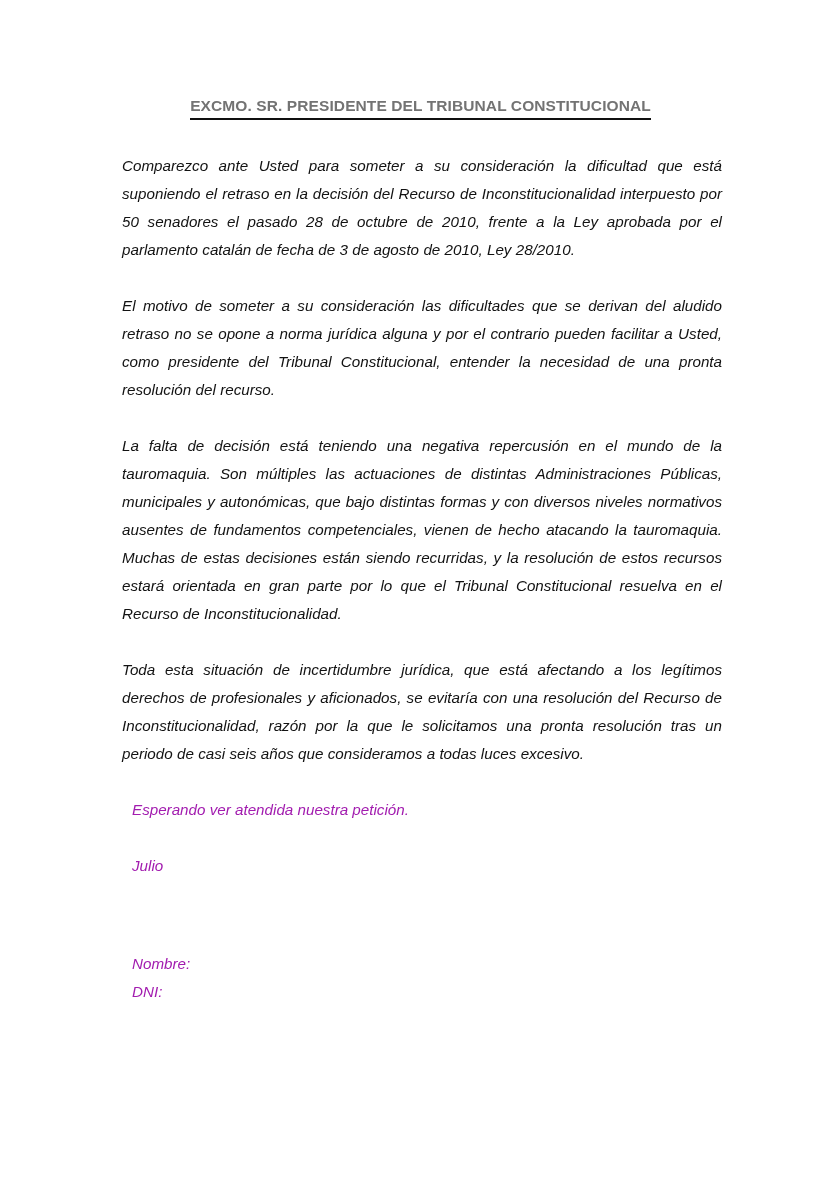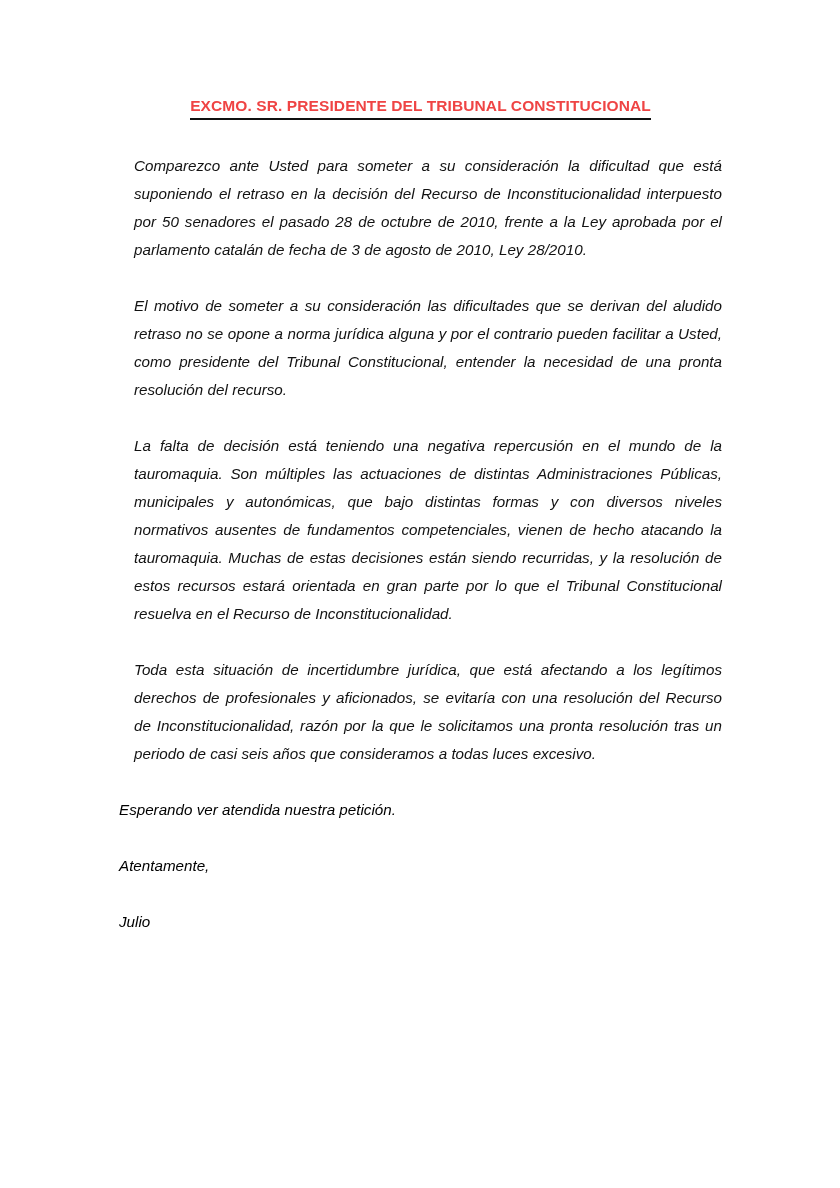--- a/index.html
+++ b/index.html
@@ -35,52 +35,52 @@
     position: absolute;
     left: 0;
     top: 95px;
     width: 603px;
     text-align: center;
     font-size: 15.5px;
     font-weight: bold;
     font-style: normal;
     letter-spacing: 0.1px;
     line-height: 22px;
-    color: #ef4444;
+    color: #737373;
   }
   .doc-title .underlined {
     border-bottom: 2px solid #101010;
     padding-bottom: 1px;
     display: inline-block;
   }
   .body-block {
     position: absolute;
     left: 0;
     top: 152px;
     width: 603px;
   }
   p.para {
-    margin: 0 0 28px 15px;
+    margin: 0 0 28px 3px;
     padding: 0;
     font-size: 15.2px;
     font-style: italic;
     line-height: 28px;
     text-align: justify;
     text-justify: inter-word;
     color: #121212;
     word-spacing: 0.1px;
   }
   p.line {
-    margin: 0 0 28px 0;
+    margin: 0 0 28px 13px;
     padding: 0;
     font-size: 15.2px;
     font-style: italic;
     line-height: 28px;
     text-align: left;
-    color: #000000;
+    color: #a21caf;
   }
   p.line.gap-after-firma {
     margin-bottom: 70px;
   }
   p.line.tight {
     margin-bottom: 0;
   }
   .sig-block {
     margin-top: 0;
   }
@@ -98,21 +98,24 @@
       <p class="para">Comparezco ante Usted para someter a su consideración la dificultad que está suponiendo el retraso en la decisión del Recurso de Inconstitucionalidad interpuesto por 50 senadores el pasado 28 de octubre de 2010, frente a la Ley aprobada por el parlamento catalán de fecha de 3 de agosto de 2010, Ley 28/2010.</p>
 
       <p class="para">El motivo de someter a su consideración las dificultades que se derivan del aludido retraso no se opone a norma jurídica alguna y por el contrario pueden facilitar a Usted, como presidente del Tribunal Constitucional, entender la necesidad de una pronta resolución del recurso.</p>
 
       <p class="para">La falta de decisión está teniendo una negativa repercusión en el mundo de la tauromaquia. Son múltiples las actuaciones de distintas Administraciones Públicas, municipales y autonómicas, que bajo distintas formas y con diversos niveles normativos ausentes de fundamentos competenciales, vienen de hecho atacando la tauromaquia. Muchas de estas decisiones están siendo recurridas, y la resolución de estos recursos estará orientada en gran parte por lo que el Tribunal Constitucional resuelva en el Recurso de Inconstitucionalidad.</p>
 
       <p class="para">Toda esta situación de incertidumbre jurídica, que está afectando a los legítimos derechos de profesionales y aficionados, se evitaría con una resolución del Recurso de Inconstitucionalidad, razón por la que le solicitamos una pronta resolución tras un periodo de casi seis años que consideramos a todas luces excesivo.</p>
 
       <p class="line">Esperando ver atendida nuestra petición.</p>
 
-      <p class="line">Atentamente,</p>
 
 
       <p class="line gap-after-firma">Julio</p>
 
+      <div class="sig-block">
+        <p class="line tight">Nombre:</p>
+        <p class="line tight">DNI:</p>
+      </div>
 
     </div>
   </div>
 </div>
 
 </body></html>

